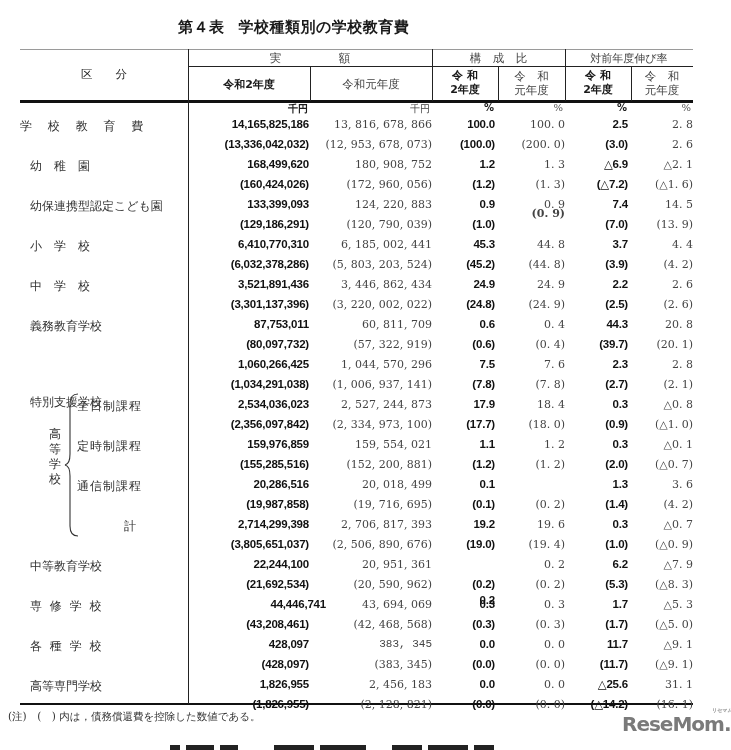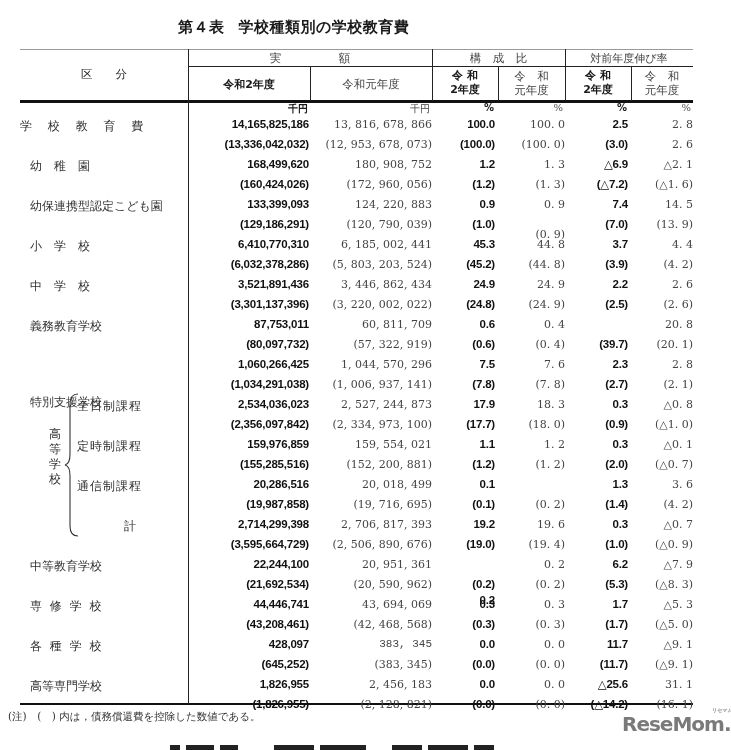--- a/index.html
+++ b/index.html
@@ -86,21 +86,21 @@
   <div id="rows">
       <div class="row" style="top: 69px;">
         <div class="lbl" style="left: 0px; letter-spacing: 6px;">学 校 教 育 費</div>
         <div class="cell b" style="left: 149px; width: 140px; top: -2px;">14,165,825,186</div>
         <div class="cell b" style="left: 149px; width: 140px; top: 18px;">(13,336,042,032)</div>
         <div class="cell r" style="left: 272px; width: 140px; top: -2px;">13, 816, 678, 866</div>
         <div class="cell r" style="left: 272px; width: 140px; top: 18px;">(12, 953, 678, 073)</div>
         <div class="cell b" style="left: 335px; width: 140px; top: -2px;">100.0</div>
         <div class="cell b" style="left: 335px; width: 140px; top: 18px;">(100.0)</div>
         <div class="cell r" style="left: 405px; width: 140px; top: -2px;">100. 0</div>
-        <div class="cell r" style="left: 405px; width: 140px; top: 18px;">(100. 0)</div>
+        <div class="cell r" style="left: 405px; width: 140px; top: 18px;">(200. 0)</div>
         <div class="cell b" style="left: 468px; width: 140px; top: -2px;">2.5</div>
         <div class="cell b" style="left: 468px; width: 140px; top: 18px;">(3.0)</div>
         <div class="cell r" style="left: 533px; width: 140px; top: -2px;">2. 8</div>
         <div class="cell r" style="left: 533px; width: 140px; top: 18px;">2. 6</div>
       </div>
       <div class="row" style="top: 109px;">
         <div class="lbl" style="left: 10px; letter-spacing: 0px;">幼　稚　園</div>
         <div class="cell b" style="left: 149px; width: 140px; top: -2px; text-align: right;">168,499,620</div>
         <div class="cell b" style="left: 149px; width: 140px; top: 18px;">(160,424,026)</div>
         <div class="cell r" style="left: 272px; width: 140px; top: -2px;">180, 908, 752</div>
@@ -116,21 +116,21 @@
       </div>
       <div class="row" style="top: 149px;">
         <div class="lbl" style="left: 10px; letter-spacing: 0px;">幼保連携型認定こども園</div>
         <div class="cell b" style="left: 149px; width: 140px; top: -2px;">133,399,093</div>
         <div class="cell b" style="left: 149px; width: 140px; top: 18px;">(129,186,291)</div>
         <div class="cell r" style="left: 272px; width: 140px; top: -2px;">124, 220, 883</div>
         <div class="cell r" style="left: 272px; width: 140px; top: 18px;">(120, 790, 039)</div>
         <div class="cell b" style="left: 335px; width: 140px; top: -2px;">0.9</div>
         <div class="cell b" style="left: 335px; width: 140px; top: 18px;">(1.0)</div>
         <div class="cell r" style="left: 405px; width: 140px; top: -2px;">0. 9</div>
-        <div class="cell r" style="left: 405px; width: 140px; top: 28px;">(0. 9)</div>
+        <div class="cell r" style="left: 405px; width: 140px; top: 7px; font-weight: bold;">(0. 9)</div>
         <div class="cell b" style="left: 468px; width: 140px; top: -2px;">7.4</div>
         <div class="cell b" style="left: 468px; width: 140px; top: 18px;">(7.0)</div>
         <div class="cell r" style="left: 533px; width: 140px; top: -2px;">14. 5</div>
         <div class="cell r" style="left: 533px; width: 140px; top: 18px;">(13. 9)</div>
       </div>
       <div class="row" style="top: 189px;">
         <div class="lbl" style="left: 10px; letter-spacing: 0px;">小　学　校</div>
         <div class="cell b" style="left: 149px; width: 140px; top: -2px;">6,410,770,310</div>
         <div class="cell b" style="left: 149px; width: 140px; top: 18px;">(6,032,378,286)</div>
         <div class="cell r" style="left: 272px; width: 140px; top: -2px;">6, 185, 002, 441</div>
@@ -162,20 +162,21 @@
       <div class="row" style="top: 269px;">
         <div class="lbl" style="left: 10px; letter-spacing: 0px;">義務教育学校</div>
         <div class="cell b" style="left: 149px; width: 140px; top: -2px;">87,753,011</div>
         <div class="cell b" style="left: 149px; width: 140px; top: 18px;">(80,097,732)</div>
         <div class="cell r" style="left: 272px; width: 140px; top: -2px;">60, 811, 709</div>
         <div class="cell r" style="left: 272px; width: 140px; top: 18px;">(57, 322, 919)</div>
         <div class="cell b" style="left: 335px; width: 140px; top: -2px;">0.6</div>
         <div class="cell b" style="left: 335px; width: 140px; top: 18px;">(0.6)</div>
         <div class="cell r" style="left: 405px; width: 140px; top: -2px;">0. 4</div>
         <div class="cell r" style="left: 405px; width: 140px; top: 18px;">(0. 4)</div>
+        <div class="cell b" style="left: 468px; width: 140px; top: -2px;">44.3</div>
         <div class="cell b" style="left: 468px; width: 140px; top: 18px;">(39.7)</div>
         <div class="cell r" style="left: 533px; width: 140px; top: -2px;">20. 8</div>
         <div class="cell r" style="left: 533px; width: 140px; top: 18px;">(20. 1)</div>
       </div>
       <div class="row" style="top: 309px;">
         <div class="lbl" style="left: 10px; letter-spacing: 0px; margin-top: 36px;">特別支援学校</div>
         <div class="cell b" style="left: 149px; width: 140px; top: -2px;">1,060,266,425</div>
         <div class="cell b" style="left: 149px; width: 140px; top: 18px;">(1,034,291,038)</div>
         <div class="cell r" style="left: 272px; width: 140px; top: -2px;">1, 044, 570, 296</div>
         <div class="cell r" style="left: 272px; width: 140px; top: 18px;">(1, 006, 937, 141)</div>
@@ -189,21 +190,21 @@
         <div class="cell r" style="left: 533px; width: 140px; top: 18px;">(2. 1)</div>
       </div>
       <div class="row" style="top: 349px;">
         <div class="lbl" style="left: 57px; letter-spacing: 1px;">全日制課程</div>
         <div class="cell b" style="left: 149px; width: 140px; top: -2px;">2,534,036,023</div>
         <div class="cell b" style="left: 149px; width: 140px; top: 18px;">(2,356,097,842)</div>
         <div class="cell r" style="left: 272px; width: 140px; top: -2px;">2, 527, 244, 873</div>
         <div class="cell r" style="left: 272px; width: 140px; top: 18px;">(2, 334, 973, 100)</div>
         <div class="cell b" style="left: 335px; width: 140px; top: -2px;">17.9</div>
         <div class="cell b" style="left: 335px; width: 140px; top: 18px;">(17.7)</div>
-        <div class="cell r" style="left: 405px; width: 140px; top: -2px;">18. 3</div>
+        <div class="cell r" style="left: 405px; width: 140px; top: -2px;">18. 4</div>
         <div class="cell r" style="left: 405px; width: 140px; top: 18px;">(18. 0)</div>
         <div class="cell b" style="left: 468px; width: 140px; top: -2px;">0.3</div>
         <div class="cell b" style="left: 468px; width: 140px; top: 18px;">(0.9)</div>
         <div class="cell r" style="left: 533px; width: 140px; top: -2px;">△0. 8</div>
         <div class="cell r" style="left: 533px; width: 140px; top: 18px;">(△1. 0)</div>
       </div>
       <div class="row" style="top: 389px;">
         <div class="lbl" style="left: 57px; letter-spacing: 1px;">定時制課程</div>
         <div class="cell b" style="left: 149px; width: 140px; top: -2px;">159,976,859</div>
         <div class="cell b" style="left: 149px; width: 140px; top: 18px;">(155,285,516)</div>
@@ -228,21 +229,21 @@
         <div class="cell b" style="left: 335px; width: 140px; top: 18px;">(0.1)</div>
         <div class="cell r" style="left: 405px; width: 140px; top: 18px;">(0. 2)</div>
         <div class="cell b" style="left: 468px; width: 140px; top: -2px;">1.3</div>
         <div class="cell b" style="left: 468px; width: 140px; top: 18px;">(1.4)</div>
         <div class="cell r" style="left: 533px; width: 140px; top: -2px;">3. 6</div>
         <div class="cell r" style="left: 533px; width: 140px; top: 18px;">(4. 2)</div>
       </div>
       <div class="row" style="top: 469px;">
         <div class="lbl" style="left: 104px; letter-spacing: 0px;">計</div>
         <div class="cell b" style="left: 149px; width: 140px; top: -2px;">2,714,299,398</div>
-        <div class="cell b" style="left: 149px; width: 140px; top: 18px;">(3,595,664,729)</div>
+        <div class="cell b" style="left: 149px; width: 140px; top: 18px;">(3,805,651,037)</div>
         <div class="cell r" style="left: 272px; width: 140px; top: -2px;">2, 706, 817, 393</div>
         <div class="cell r" style="left: 272px; width: 140px; top: 18px;">(2, 506, 890, 676)</div>
         <div class="cell b" style="left: 335px; width: 140px; top: -2px;">19.2</div>
         <div class="cell b" style="left: 335px; width: 140px; top: 18px;">(19.0)</div>
         <div class="cell r" style="left: 405px; width: 140px; top: -2px;">19. 6</div>
         <div class="cell r" style="left: 405px; width: 140px; top: 18px;">(19. 4)</div>
         <div class="cell b" style="left: 468px; width: 140px; top: -2px;">0.3</div>
         <div class="cell b" style="left: 468px; width: 140px; top: 18px;">(1.0)</div>
         <div class="cell r" style="left: 533px; width: 140px; top: -2px;">△0. 7</div>
         <div class="cell r" style="left: 533px; width: 140px; top: 18px;">(△0. 9)</div>
@@ -257,37 +258,37 @@
         <div class="cell b" style="left: 335px; width: 140px; top: 18px;">(0.2)</div>
         <div class="cell r" style="left: 405px; width: 140px; top: -2px;">0. 2</div>
         <div class="cell r" style="left: 405px; width: 140px; top: 18px;">(0. 2)</div>
         <div class="cell b" style="left: 468px; width: 140px; top: -2px;">6.2</div>
         <div class="cell b" style="left: 468px; width: 140px; top: 18px;">(5.3)</div>
         <div class="cell r" style="left: 533px; width: 140px; top: -2px;">△7. 9</div>
         <div class="cell r" style="left: 533px; width: 140px; top: 18px;">(△8. 3)</div>
       </div>
       <div class="row" style="top: 549px;">
         <div class="lbl" style="left: 10px; letter-spacing: 2px;">専 修 学 校</div>
-        <div class="cell b" style="left: 149px; width: 140px; top: -2px;">44,446,741</div>
+        <div class="cell b" style="left: 166px; width: 140px; top: -2px;">44,446,741</div>
         <div class="cell b" style="left: 149px; width: 140px; top: 18px;">(43,208,461)</div>
         <div class="cell r" style="left: 272px; width: 140px; top: -2px;">43, 694, 069</div>
         <div class="cell r" style="left: 272px; width: 140px; top: 18px;">(42, 468, 568)</div>
         <div class="cell b" style="left: 335px; width: 140px; top: -2px;">0.3</div>
         <div class="cell b" style="left: 335px; width: 140px; top: 18px;">(0.3)</div>
         <div class="cell r" style="left: 405px; width: 140px; top: -2px;">0. 3</div>
         <div class="cell r" style="left: 405px; width: 140px; top: 18px;">(0. 3)</div>
         <div class="cell b" style="left: 468px; width: 140px; top: -2px;">1.7</div>
         <div class="cell b" style="left: 468px; width: 140px; top: 18px;">(1.7)</div>
         <div class="cell r" style="left: 533px; width: 140px; top: -2px;">△5. 3</div>
         <div class="cell r" style="left: 533px; width: 140px; top: 18px;">(△5. 0)</div>
       </div>
       <div class="row" style="top: 589px;">
         <div class="lbl" style="left: 10px; letter-spacing: 2px;">各 種 学 校</div>
         <div class="cell b" style="left: 149px; width: 140px; top: -2px;">428,097</div>
-        <div class="cell b" style="left: 149px; width: 140px; top: 18px;">(645,252)</div>
+        <div class="cell b" style="left: 149px; width: 140px; top: 18px;">(428,097)</div>
         <div class="cell r" style="left: 272px; width: 140px; top: -2px; font-family: Liberation Mono, monospace;">383, 345</div>
         <div class="cell r" style="left: 272px; width: 140px; top: 18px;">(383, 345)</div>
         <div class="cell b" style="left: 335px; width: 140px; top: -2px;">0.0</div>
         <div class="cell b" style="left: 335px; width: 140px; top: 18px;">(0.0)</div>
         <div class="cell r" style="left: 405px; width: 140px; top: -2px;">0. 0</div>
         <div class="cell r" style="left: 405px; width: 140px; top: 18px;">(0. 0)</div>
         <div class="cell b" style="left: 468px; width: 140px; top: -2px;">11.7</div>
         <div class="cell b" style="left: 468px; width: 140px; top: 18px;">(11.7)</div>
         <div class="cell r" style="left: 533px; width: 140px; top: -2px;">△9. 1</div>
         <div class="cell r" style="left: 533px; width: 140px; top: 18px;">(△9. 1)</div>

